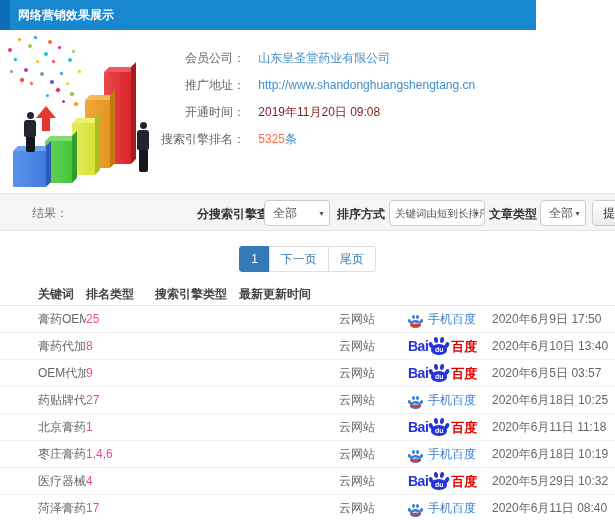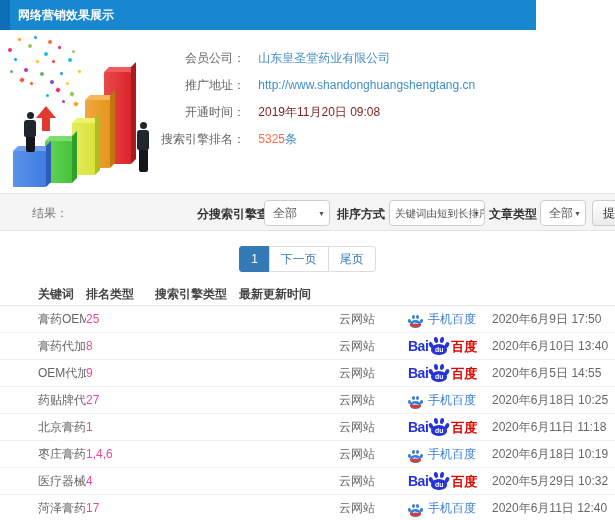--- a/index.html
+++ b/index.html
@@ -238,21 +238,21 @@
                 <i class="t1"></i>
                 <i class="t2"></i>
                 <i class="t3"></i>
                 <i class="t4"></i>
                 <b class="pad"></b>
                 <em class="du">du</em>
               </span>
               <b class="bd-red">百度</b>
             </span>
           </span>
-    <span class="cell c5 c-updated">2020年6月5日 14:55</span>
+    <span class="cell c5 c-updated">2020年6月5日 03:57</span>
   </div>
         <div class="trow">
     <span class="cell c1 c-keyword">药贴牌代加工</span>
     <a class="cell c2 c-rank">27</a>
     <span class="cell c3 c-ranktype">云网站</span>
     <span class="cell c4 c-engine">
             <span class="engine">
               <span class="m-icon"><span class="paw paw-sm" style="--pc: #3a7fd5;"><i class="t1"></i><i class="t2"></i><i class="t3"></i><i class="t4"></i><b class="pad"></b><em class="du">du</em></span><span class="m-base"></span></span>
               <span class="m-label">手机百度</span>
             </span>
@@ -314,18 +314,18 @@
         <div class="trow">
     <span class="cell c1 c-keyword">菏泽膏药厂家</span>
     <a class="cell c2 c-rank">17</a>
     <span class="cell c3 c-ranktype">云网站</span>
     <span class="cell c4 c-engine">
             <span class="engine">
               <span class="m-icon"><span class="paw paw-sm" style="--pc: #3a7fd5;"><i class="t1"></i><i class="t2"></i><i class="t3"></i><i class="t4"></i><b class="pad"></b><em class="du">du</em></span><span class="m-base"></span></span>
               <span class="m-label">手机百度</span>
             </span>
           </span>
-    <span class="cell c5 c-updated">2020年6月11日 12:40</span>
+    <span class="cell c5 c-updated">2020年6月11日 08:40</span>
   </div>
       </div>
   </div>
 
 </div>
 
 </body></html>

